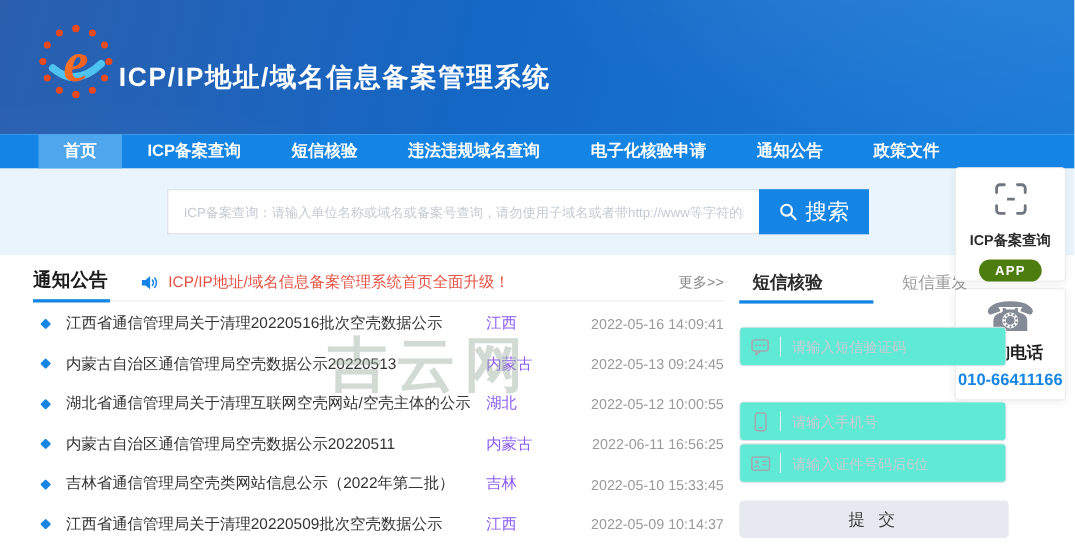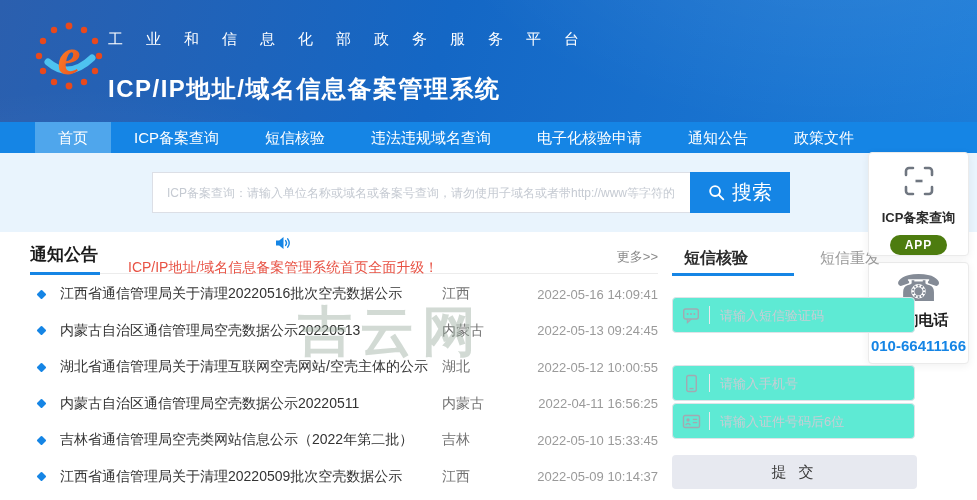--- a/index.html
+++ b/index.html
@@ -14,51 +14,51 @@
   .header::after { content:""; position:absolute; right:-80px; top:-140px; width:720px; height:320px;
     background:radial-gradient(ellipse at 70% 0%, rgba(255,255,255,.12) 0%, rgba(255,255,255,0) 60%); }
   .logo { position:absolute; left:34px; top:22px; width:70px; height:76px; z-index:2; }
   .header-titles { position:absolute; left:108px; top:30px; color:#fff; z-index:2; }
   .platform-title { font-size:15px; letter-spacing:23px; white-space:nowrap; }
   .system-title { font-size:24px; font-weight:bold; letter-spacing:1.5px; margin-top:24px; white-space:nowrap; }
 
   
   .nav { position:absolute; top:122px; left:0; width:977px; height:31px; background:#1585e5;
     display:flex; padding-left:35px; z-index:3; }
-  .nav-item { color:#fff; font-size:15px; font-weight:normal; line-height:31px; padding:0 23px;
+  .nav-item { color:#fff; font-size:15px; font-weight:bold; line-height:31px; padding:0 23px;
     white-space:nowrap; cursor:pointer; }
   .nav-item.active { background:#4fa6ec0; background:#4fa6ec; }
 
   
   .search-band { position:absolute; top:153px; left:0; width:977px; height:79px; background:#e9f4fd; }
   .search-box { position:absolute; left:152px; top:19px; height:41px; display:flex; }
   .search-input { width:538px; height:41px; border:1px solid #dcdfe6; border-right:none; background:#fff;
     padding:0 14px; font-size:12px; color:#333; outline:none; font-family:"Liberation Sans",sans-serif; }
   .search-input::placeholder { color:#c5cad2; }
   .search-btn { width:100px; height:41px; background:#1585e5; color:#fff; border:none; cursor:pointer;
     font-size:20px; display:flex; align-items:center; justify-content:center; gap:7px;
     font-family:"Liberation Sans",sans-serif; }
 
   
   .notice-section { position:absolute; left:30px; top:240px; width:628px; }
   .notice-header { height:34px; display:flex; align-items:center; border-bottom:1px solid #ececec; }
   .notice-title { position:relative; font-size:17px; font-weight:bold; color:#1b1b1b; height:34px;
     line-height:30px; }
   .notice-title::after { content:""; position:absolute; left:0; right:-2px; bottom:-1px; height:3px;
     background:#1585e5; }
-  .headline-wrap { display:flex; align-items:center; margin-left:30px; gap:9px; cursor:pointer;flex-direction:column; }
+  .headline-wrap { display:flex; align-items:center; margin-left:30px; gap:9px; cursor:pointer; }
   .headline { color:#e85244; font-size:14px; }
   .more-link { margin-left:auto; color:#8a8a8a; font-size:13px; cursor:pointer; }
   .notice-list { margin-top:2px; }
   .notice-row { display:flex; align-items:center; height:36.5px; cursor:pointer; }
   .bullet { width:7px; height:7px; background:#1585e5; transform:rotate(45deg); margin-left:8px;
     border-radius:1px; flex:none; }
   .item-title { margin-left:15px; width:382px; font-size:14px; color:#333; white-space:nowrap;
     overflow:hidden; }
-  .item-region { width:92px; font-size:14px; color:#737373; }
+  .item-region { width:92px; font-size:14px; color:#8b5cf6; }
   .item-date { flex:1; text-align:right; font-size:13px; color:#9a9a9a; }
 
   
   .sms-panel { position:absolute; left:672px; top:245px; width:243px; z-index:10; }
   .tabs { position:relative; height:32px; }
   .tab { position:absolute; top:0; line-height:26px; cursor:pointer; white-space:nowrap; }
   .tab-active { left:12px; font-size:16px; font-weight:bold; color:#2b2b2b; }
   .tab-underline { position:absolute; left:0; top:28px; width:122px; height:3px; background:#1585e5; }
   .tab-inactive { left:148px; font-size:15px; color:#9a9a9a; }
   .field { position:absolute; left:0; width:243px; height:36px; background:#5eead4;
@@ -113,21 +113,20 @@
       <path d="M14 40 Q 35 58 58 36" fill="none" stroke="#4ec3f0" stroke-width="7" stroke-linecap="round"></path>
       <defs>
         <linearGradient id="og" x1="0" y1="0" x2="1" y2="1">
           <stop offset="0" stop-color="#ff8a2a"></stop>
             <stop offset="1" stop-color="#e8491d"></stop>
         </linearGradient>
       </defs>
       <text x="35" y="52" text-anchor="middle" font-size="52" font-weight="bold" font-style="italic" fill="url(#og)" font-family="Liberation Serif, serif">e</text>
     </svg>
     <div class="header-titles">
-      <div class="platform-title">工业和信息化部政务服务平台</div>
       <div class="system-title">ICP/IP地址/域名信息备案管理系统</div>
     </div>
   </div>
 
   <div class="nav">
     <div class="nav-item active">首页</div>
     <div class="nav-item">ICP备案查询</div>
     <div class="nav-item">短信核验</div>
     <div class="nav-item">违法违规域名查询</div>
     <div class="nav-item">电子化核验申请</div>
@@ -178,21 +177,21 @@
       <div class="notice-row">
         <span class="bullet"></span>
         <span class="item-title">湖北省通信管理局关于清理互联网空壳网站/空壳主体的公示</span>
         <span class="item-region">湖北</span>
         <span class="item-date">2022-05-12 10:00:55</span>
       </div>
       <div class="notice-row">
         <span class="bullet"></span>
         <span class="item-title">内蒙古自治区通信管理局空壳数据公示20220511</span>
         <span class="item-region">内蒙古</span>
-        <span class="item-date">2022-04-11 16:56:25</span>
+        <span class="item-date">2022-06-11 16:56:25</span>
       </div>
       <div class="notice-row">
         <span class="bullet"></span>
         <span class="item-title">吉林省通信管理局空壳类网站信息公示（2022年第二批）</span>
         <span class="item-region">吉林</span>
         <span class="item-date">2022-05-10 15:33:45</span>
       </div>
       <div class="notice-row">
         <span class="bullet"></span>
         <span class="item-title">江西省通信管理局关于清理20220509批次空壳数据公示</span>

